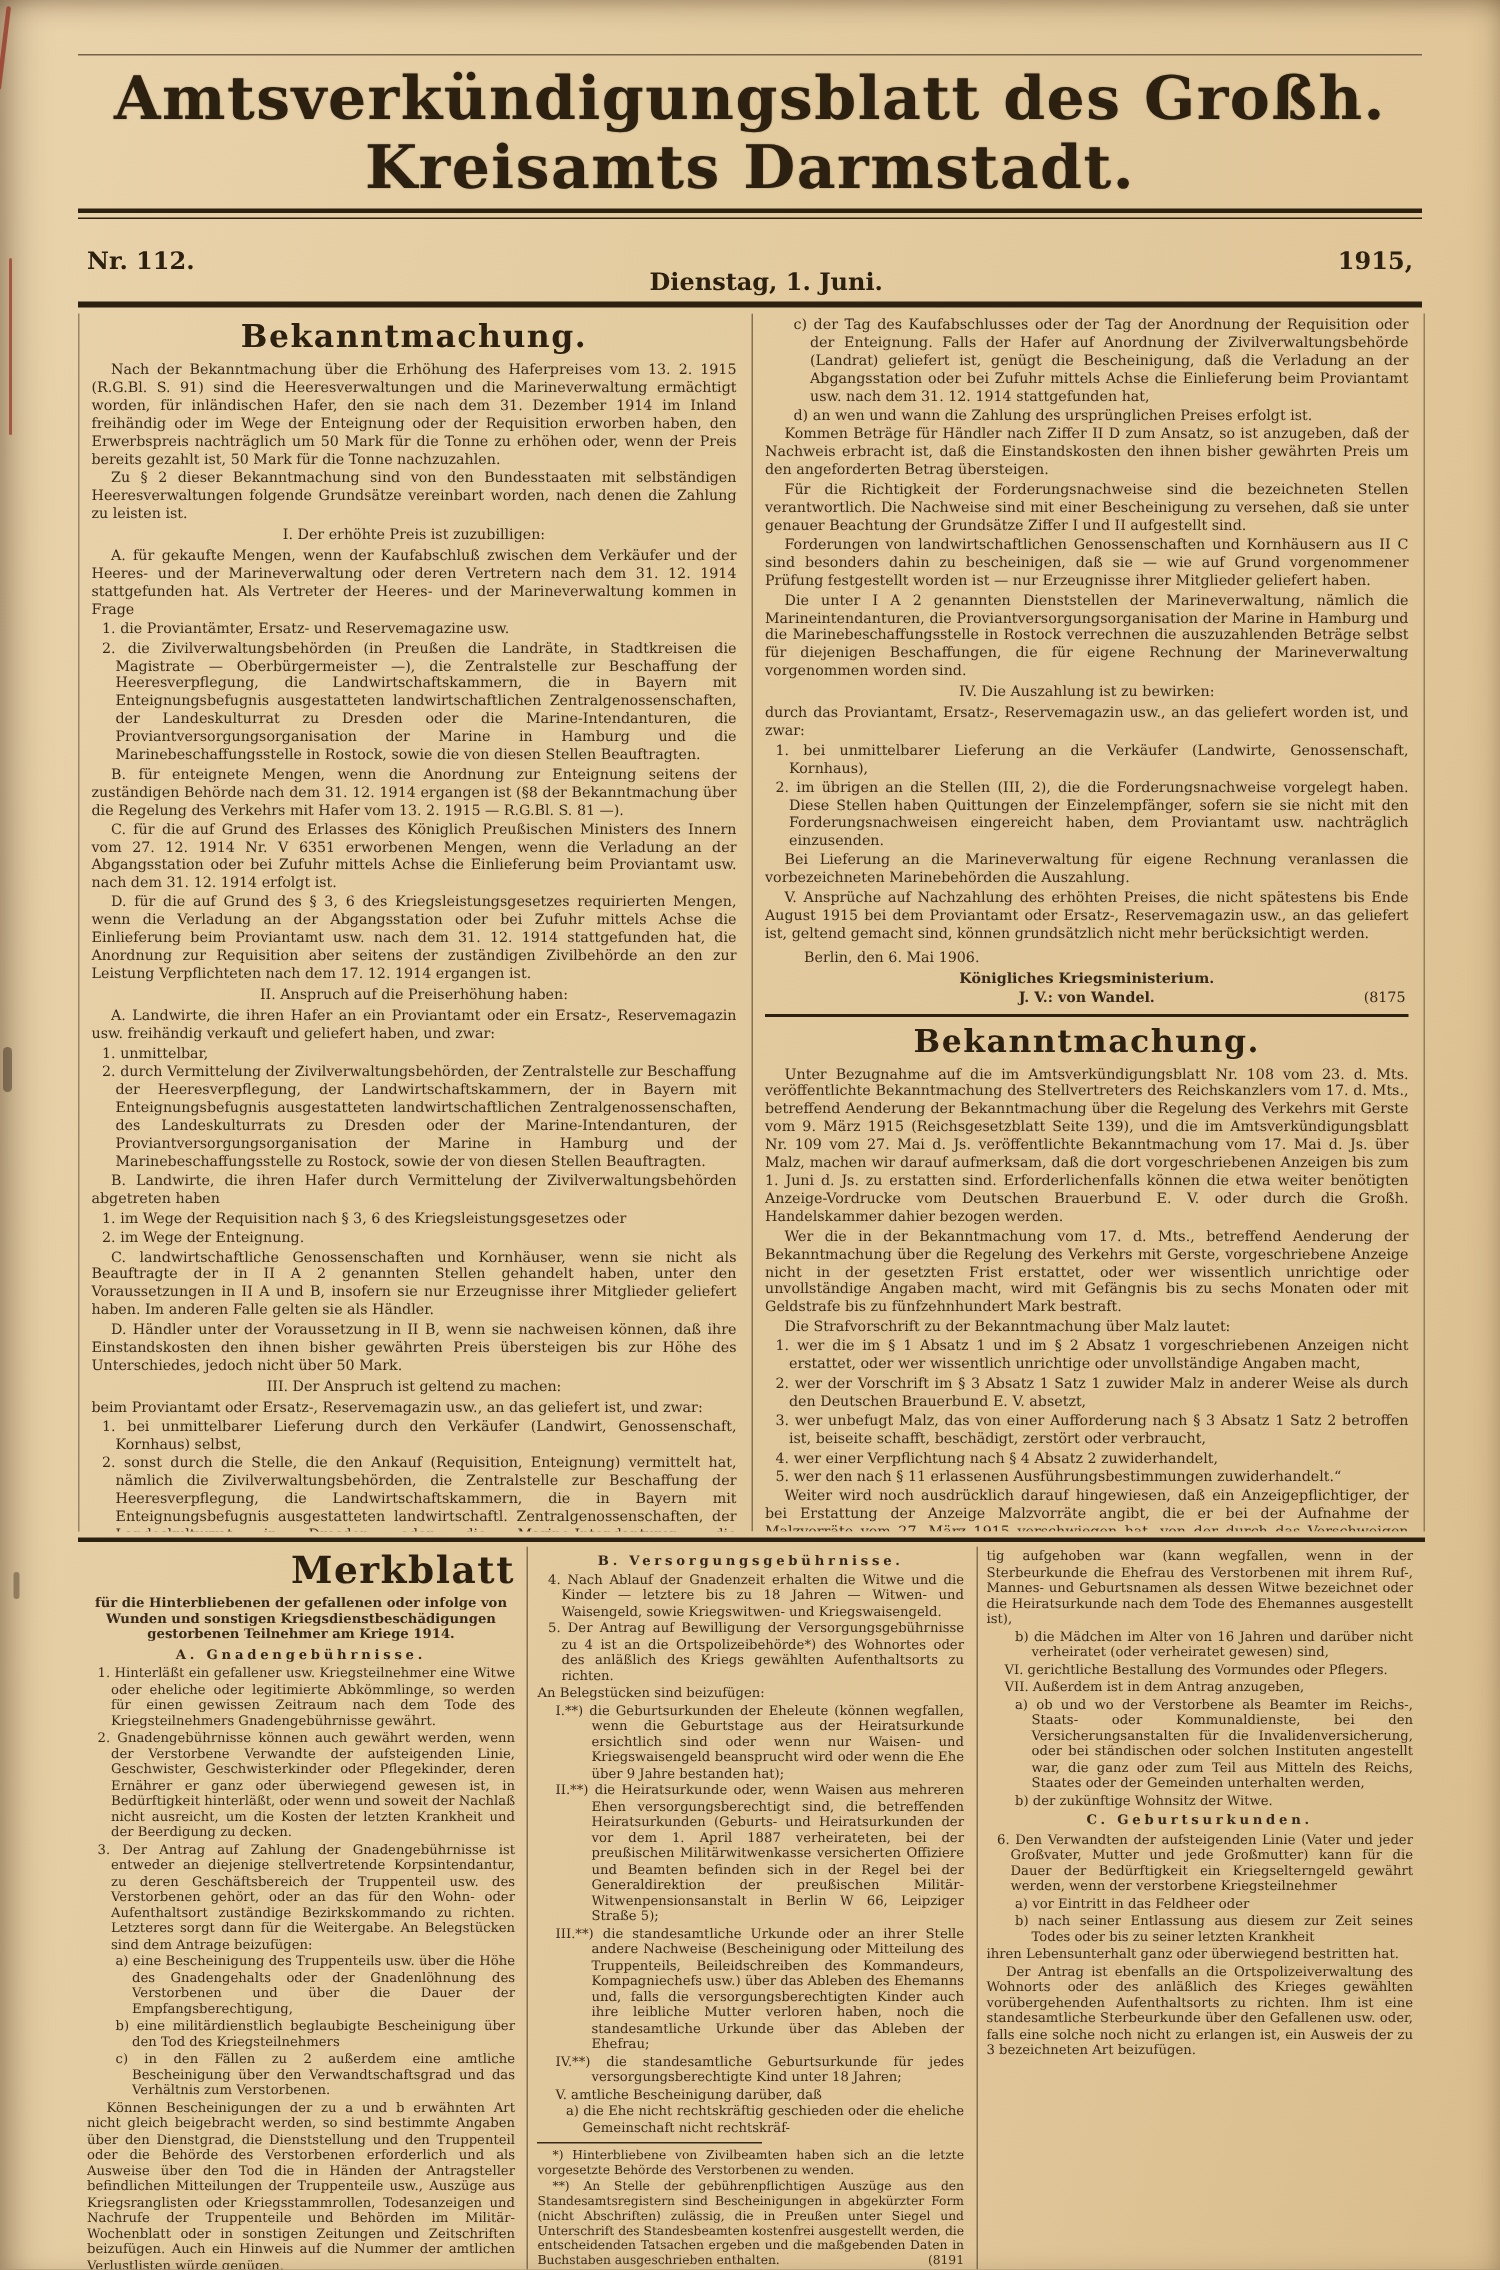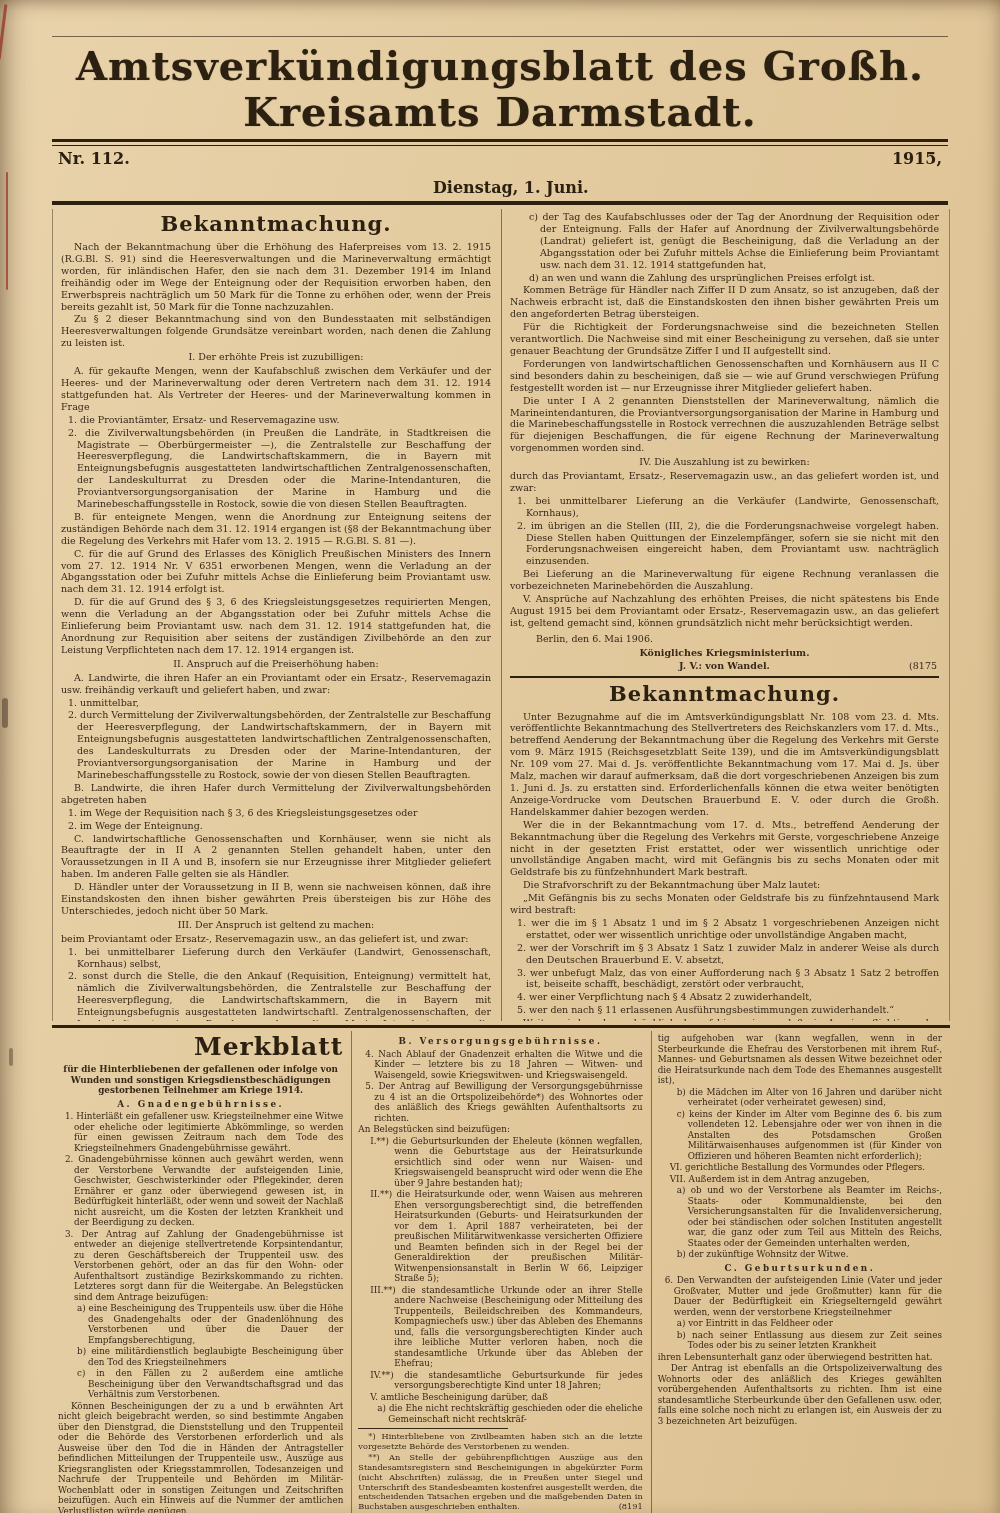--- a/index.html
+++ b/index.html
@@ -19,21 +19,21 @@
   .rule-thin{border-top:1px solid rgba(55,40,22,.65);}
   .title{
     margin:6px 0 4px 0;
     text-align:center;
     font-size:40px;line-height:46px;
     font-weight:bold;letter-spacing:1px;
     color:#2c2010;
     text-shadow:0 0 1px rgba(44,32,16,.5);
   }
   .rule-double{border-top:3px solid #2c2010;border-bottom:1px solid #2c2010;height:3px;margin:2px 0 0 0;}
-  .issue-row{display:flex;justify-content:space-between;align-items:flex-start;font-weight:bold;font-size:16px;padding:3px 6px 4px 6px;color:#2c2010;}
+  .issue-row{display:flex;justify-content:space-between;align-items:center;font-weight:bold;font-size:16px;padding:3px 6px 4px 6px;color:#2c2010;}
   .issue-row .mid{flex:1;text-align:center;margin-top:29px;}
   .rule-heavy{border-top:4px solid #2c2010;margin:0;}
   
   .twocol{
     display:grid;grid-template-columns:1fr 1fr;
     margin:4px 50px 0 52px;
     height:812px;overflow:hidden;
     border-left:1px solid rgba(55,40,22,.45);
     border-right:1px solid rgba(55,40,22,.45);
   }
@@ -123,37 +123,36 @@
         <div class="blk b-c">III. Der Anspruch ist geltend zu machen:</div>
         <div class="blk b-pf">beim Proviantamt oder Ersatz-, Reservemagazin usw., an das geliefert ist, und zwar:</div>
         <div class="blk b-li1">1. bei unmittelbarer Lieferung durch den Verkäufer (Landwirt, Genossenschaft, Kornhaus) selbst,</div>
         <div class="blk b-li1">2. sonst durch die Stelle, die den Ankauf (Requisition, Enteignung) vermittelt hat, nämlich die Zivilverwaltungsbehörden, die Zentralstelle zur Beschaffung der Heeresverpflegung, die Landwirtschaftskammern, die in Bayern mit Enteignungsbefugnis ausgestatteten landwirtschaftl. Zentralgenossenschaften, der Landeskulturrat in Dresden oder die Marine-Intendanturen, die Proviantversorgungsorganisation der Marine in Hamburg und die Marinebeschaffungsstelle zu Rostock.</div>
       </div>
     <div class="col colR">
         <div class="blk b-li2">c) der Tag des Kaufabschlusses oder der Tag der Anordnung der Requisition oder der Enteignung. Falls der Hafer auf Anordnung der Zivilverwaltungsbehörde (Landrat) geliefert ist, genügt die Bescheinigung, daß die Verladung an der Abgangsstation oder bei Zufuhr mittels Achse die Einlieferung beim Proviantamt usw. nach dem 31. 12. 1914 stattgefunden hat,</div>
         <div class="blk b-li2">d) an wen und wann die Zahlung des ursprünglichen Preises erfolgt ist.</div>
         <div class="blk b-p">Kommen Beträge für Händler nach Ziffer II D zum Ansatz, so ist anzugeben, daß der Nachweis erbracht ist, daß die Einstandskosten den ihnen bisher gewährten Preis um den angeforderten Betrag übersteigen.</div>
         <div class="blk b-p">Für die Richtigkeit der Forderungsnachweise sind die bezeichneten Stellen verantwortlich. Die Nachweise sind mit einer Bescheinigung zu versehen, daß sie unter genauer Beachtung der Grundsätze Ziffer I und II aufgestellt sind.</div>
-        <div class="blk b-p">Forderungen von landwirtschaftlichen Genossenschaften und Kornhäusern aus II C sind besonders dahin zu bescheinigen, daß sie — wie auf Grund verschwiegen Prüfung festgestellt worden ist — nur Erzeugnisse ihrer Mitglieder geliefert haben.</div>
+        <div class="blk b-p">Forderungen von landwirtschaftlichen Genossenschaften und Kornhäusern aus II C sind besonders dahin zu bescheinigen, daß sie — wie auf Grund vorgenommener Prüfung festgestellt worden ist — nur Erzeugnisse ihrer Mitglieder geliefert haben.</div>
         <div class="blk b-p">Die unter I A 2 genannten Dienststellen der Marineverwaltung, nämlich die Marineintendanturen, die Proviantversorgungsorganisation der Marine in Hamburg und die Marinebeschaffungsstelle in Rostock verrechnen die auszuzahlenden Beträge selbst für diejenigen Beschaffungen, die für eigene Rechnung der Marineverwaltung vorgenommen worden sind.</div>
         <div class="blk b-c">IV. Die Auszahlung ist zu bewirken:</div>
         <div class="blk b-pf">durch das Proviantamt, Ersatz-, Reservemagazin usw., an das geliefert worden ist, und zwar:</div>
         <div class="blk b-li1">1. bei unmittelbarer Lieferung an die Verkäufer (Landwirte, Genossenschaft, Kornhaus),</div>
         <div class="blk b-li1">2. im übrigen an die Stellen (III, 2), die die Forderungsnachweise vorgelegt haben. Diese Stellen haben Quittungen der Einzelempfänger, sofern sie sie nicht mit den Forderungsnachweisen eingereicht haben, dem Proviantamt usw. nachträglich einzusenden.</div>
         <div class="blk b-p">Bei Lieferung an die Marineverwaltung für eigene Rechnung veranlassen die vorbezeichneten Marinebehörden die Auszahlung.</div>
         <div class="blk b-p">V. Ansprüche auf Nachzahlung des erhöhten Preises, die nicht spätestens bis Ende August 1915 bei dem Proviantamt oder Ersatz-, Reservemagazin usw., an das geliefert ist, geltend gemacht sind, können grundsätzlich nicht mehr berücksichtigt werden.</div>
         <div class="blk b-date">Berlin, den 6. Mai 1906.</div>
         <div class="blk b-sigc">Königliches Kriegsministerium.</div>
         <div class="blk b-sigrow"><span>J. V.: von Wandel.</span><span class="sig-right">(8175</span></div>
         <div class="blk b-hr"></div>
         <div class="blk b-h1">Bekanntmachung.</div>
         <div class="blk b-p">Unter Bezugnahme auf die im Amtsverkündigungsblatt Nr. 108 vom 23. d. Mts. veröffentlichte Bekanntmachung des Stellvertreters des Reichskanzlers vom 17. d. Mts., betreffend Aenderung der Bekanntmachung über die Regelung des Verkehrs mit Gerste vom 9. März 1915 (Reichsgesetzblatt Seite 139), und die im Amtsverkündigungsblatt Nr. 109 vom 27. Mai d. Js. veröffentlichte Bekanntmachung vom 17. Mai d. Js. über Malz, machen wir darauf aufmerksam, daß die dort vorgeschriebenen Anzeigen bis zum 1. Juni d. Js. zu erstatten sind. Erforderlichenfalls können die etwa weiter benötigten Anzeige-Vordrucke vom Deutschen Brauerbund E. V. oder durch die Großh. Handelskammer dahier bezogen werden.</div>
         <div class="blk b-p">Wer die in der Bekanntmachung vom 17. d. Mts., betreffend Aenderung der Bekanntmachung über die Regelung des Verkehrs mit Gerste, vorgeschriebene Anzeige nicht in der gesetzten Frist erstattet, oder wer wissentlich unrichtige oder unvollständige Angaben macht, wird mit Gefängnis bis zu sechs Monaten oder mit Geldstrafe bis zu fünfzehnhundert Mark bestraft.</div>
         <div class="blk b-p">Die Strafvorschrift zu der Bekanntmachung über Malz lautet:</div>
-        <div class="blk b-p">„Mit Gefängnis bis zu sechs Monaten oder Geldstrafe bis zu fünfzehntausend Mark wird bestraft:</div>
         <div class="blk b-li1">1. wer die im § 1 Absatz 1 und im § 2 Absatz 1 vorgeschriebenen Anzeigen nicht erstattet, oder wer wissentlich unrichtige oder unvollständige Angaben macht,</div>
         <div class="blk b-li1">2. wer der Vorschrift im § 3 Absatz 1 Satz 1 zuwider Malz in anderer Weise als durch den Deutschen Brauerbund E. V. absetzt,</div>
         <div class="blk b-li1">3. wer unbefugt Malz, das von einer Aufforderung nach § 3 Absatz 1 Satz 2 betroffen ist, beiseite schafft, beschädigt, zerstört oder verbraucht,</div>
         <div class="blk b-li1">4. wer einer Verpflichtung nach § 4 Absatz 2 zuwiderhandelt,</div>
         <div class="blk b-li1">5. wer den nach § 11 erlassenen Ausführungsbestimmungen zuwiderhandelt.“</div>
         <div class="blk b-p">Weiter wird noch ausdrücklich darauf hingewiesen, daß ein Anzeigepflichtiger, der bei Erstattung der Anzeige Malzvorräte angibt, die er bei der Aufnahme der Malzvorräte vom 27. März 1915 verschwiegen hat, von der durch das Verschweigen verwirkten Strafe freibleibt.</div>
       </div>
   </main>
 
   <div class="merk-sep"></div>
@@ -183,21 +182,20 @@
         <div class="blk b-liR">IV.**) die standesamtliche Geburtsurkunde für jedes versorgungsberechtigte Kind unter 18 Jahren;</div>
         <div class="blk b-liR">V. amtliche Bescheinigung darüber, daß</div>
         <div class="blk b-li2">a) die Ehe nicht rechtskräftig geschieden oder die eheliche Gemeinschaft nicht rechtskräf-</div>
         <div class="blk b-fnrule"></div>
         <div class="blk b-fn">*) Hinterbliebene von Zivilbeamten haben sich an die letzte vorgesetzte Behörde des Verstorbenen zu wenden.</div>
         <div class="blk b-fn"><span>**) An Stelle der gebührenpflichtigen Auszüge aus den Standesamtsregistern sind Bescheinigungen in abgekürzter Form (nicht Abschriften) zulässig, die in Preußen unter Siegel und Unterschrift des Standesbeamten kostenfrei ausgestellt werden, die entscheidenden Tatsachen ergeben und die maßgebenden Daten in Buchstaben ausgeschrieben enthalten.</span><span class="sig-right">(8191</span></div>
       </div>
     <div class="mcol mdiv">
         <div class="blk b-cont">tig aufgehoben war (kann wegfallen, wenn in der Sterbeurkunde die Ehefrau des Verstorbenen mit ihrem Ruf-, Mannes- und Geburtsnamen als dessen Witwe bezeichnet oder die Heiratsurkunde nach dem Tode des Ehemannes ausgestellt ist),</div>
         <div class="blk b-li2">b) die Mädchen im Alter von 16 Jahren und darüber nicht verheiratet (oder verheiratet gewesen) sind,</div>
-        <div class="blk b-li2">c) keins der Kinder im Alter vom Beginne des 6. bis zum vollendeten 12. Lebensjahre oder wer von ihnen in die Anstalten des Potsdamschen Großen Militärwaisenhauses aufgenommen ist (für Kinder von Offizieren und höheren Beamten nicht erforderlich);</div>
         <div class="blk b-liR">VI. gerichtliche Bestallung des Vormundes oder Pflegers.</div>
         <div class="blk b-liR">VII. Außerdem ist in dem Antrag anzugeben,</div>
         <div class="blk b-li2">a) ob und wo der Verstorbene als Beamter im Reichs-, Staats- oder Kommunaldienste, bei den Versicherungsanstalten für die Invalidenversicherung, oder bei ständischen oder solchen Instituten angestellt war, die ganz oder zum Teil aus Mitteln des Reichs, Staates oder der Gemeinden unterhalten werden,</div>
         <div class="blk b-li2">b) der zukünftige Wohnsitz der Witwe.</div>
         <div class="blk b-h2">C. Geburtsurkunden.</div>
         <div class="blk b-li1">6. Den Verwandten der aufsteigenden Linie (Vater und jeder Großvater, Mutter und jede Großmutter) kann für die Dauer der Bedürftigkeit ein Kriegselterngeld gewährt werden, wenn der verstorbene Kriegsteilnehmer</div>
         <div class="blk b-li2">a) vor Eintritt in das Feldheer oder</div>
         <div class="blk b-li2">b) nach seiner Entlassung aus diesem zur Zeit seines Todes oder bis zu seiner letzten Krankheit</div>
         <div class="blk b-pf">ihren Lebensunterhalt ganz oder überwiegend bestritten hat.</div>
         <div class="blk b-p">Der Antrag ist ebenfalls an die Ortspolizeiverwaltung des Wohnorts oder des anläßlich des Krieges gewählten vorübergehenden Aufenthaltsorts zu richten. Ihm ist eine standesamtliche Sterbeurkunde über den Gefallenen usw. oder, falls eine solche noch nicht zu erlangen ist, ein Ausweis der zu 3 bezeichneten Art beizufügen.</div>

